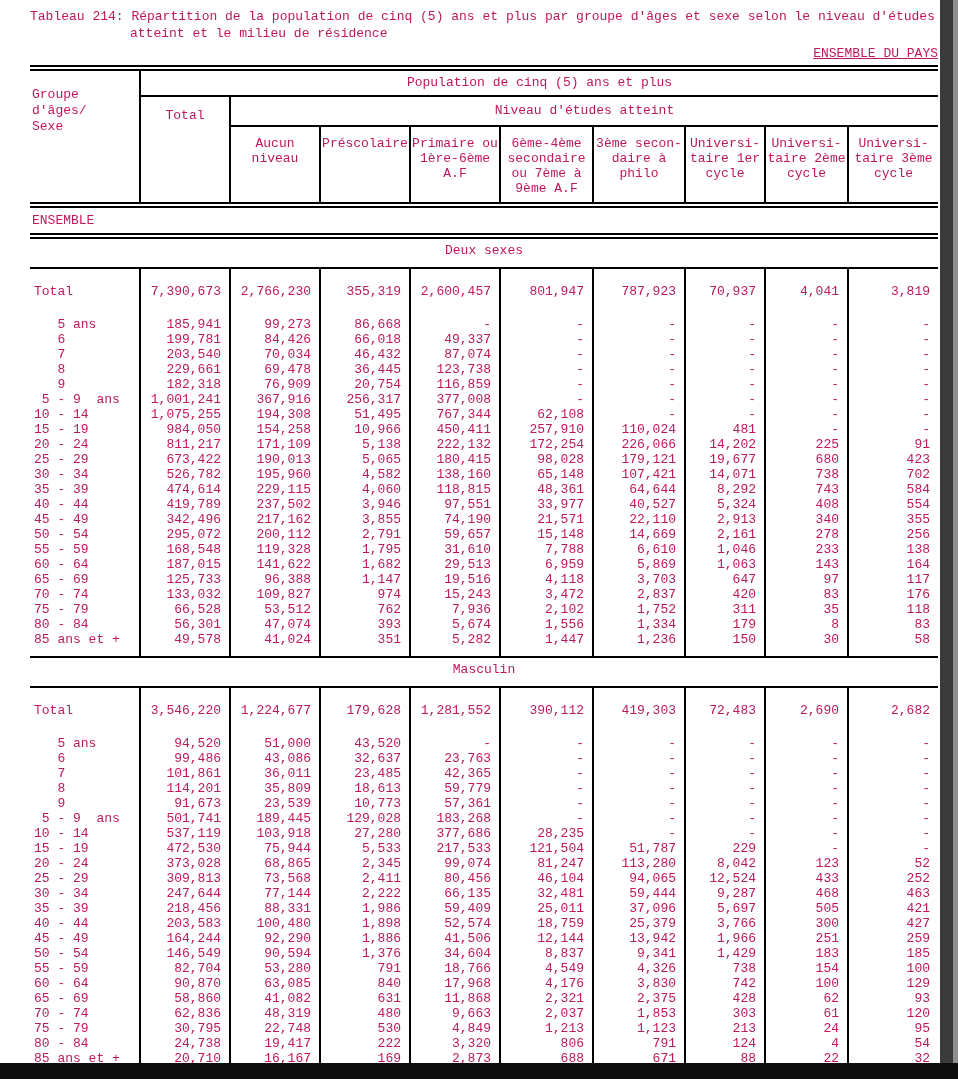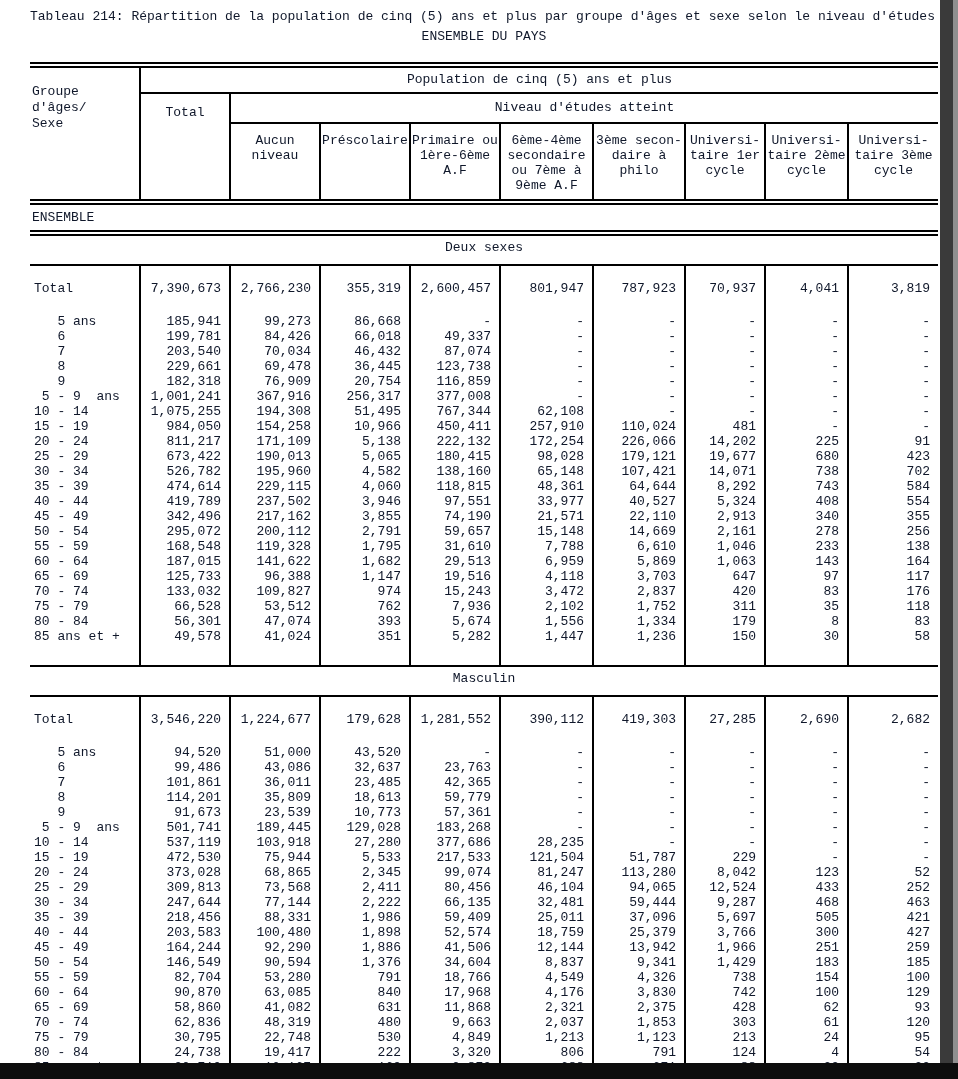--- a/index.html
+++ b/index.html
@@ -1,26 +1,26 @@
 <!DOCTYPE html>
 <html><head>
 <meta charset="utf-8">
 <style>
   * { margin:0; padding:0; box-sizing:border-box; }
   html,body { background:#ffffff; }
   .page {
     position:relative; width:958px; height:1079px; background:#ffffff;
     font-family:"Liberation Mono","DejaVu Sans Mono",monospace;
-    font-size:13px; color:#0f172a; overflow:hidden;
+    font-size:13px; color:#be185d; overflow:hidden;
   }
   .content { position:absolute; left:30px; top:8px; width:908px; }
 
   .title-line { line-height:17px; white-space:pre; }
   .title-line.l2 { padding-left:100px; }
-  .region-header { text-align:center; line-height:17px; margin-top:3px; margin-bottom:17px; }
+  .region-header { text-align:right; line-height:17px; margin-top:3px; margin-bottom:3px;text-decoration:underline; }
 
   .dblrule { border-top:2px solid #000; border-bottom:2px solid #000; height:6px; }
 
   table { border-collapse:collapse; width:908px; table-layout:fixed;font-family:Liberation Mono, monospace; }
   td { font-size:13px; vertical-align:top; overflow:hidden; }
 
   
   .grid td { border-right:2px solid #000; }
   .grid td:last-child { border-right:none; }
 
@@ -33,36 +33,37 @@
 
   .group-label { padding:5px 0 5px 2px; line-height:15px; }
   .band-label { text-align:center; height:28px; line-height:24px; }
 
   .band-grid { border-top:2px solid #000; border-bottom:2px solid #000; }
   .band-grid td { line-height:15px; }
   .band-grid .lab { white-space:pre; padding-left:4px; }
   .band-grid .num { text-align:right; padding-right:8px; }
   .band-grid tr.total-row td { padding-top:15px; padding-bottom:4px; }
   .band-grid tr.spacer td { height:14px; }
-  .band-grid tr:last-child td { padding-bottom:21px; }
+  .band-grid tr:last-child td { padding-bottom:9px; }
 
   
   .right-strip {
     position:absolute; top:0; right:0; width:20px; height:1079px;
     background:linear-gradient(to right,#ffffff 0,#ffffff 2px,#3a3a3a 2px,#3a3a3a 15px,#8f8f8f 15px);
   }
   .bottom-strip { position:absolute; left:0; bottom:0; width:958px; height:16px; background:#0d0d0d; }
 </style>
 </head>
 <body>
 
 <div class="page">
   <div class="content">
 
     <div class="title-line">Tableau 214: Répartition de la population de cinq (5) ans et plus par groupe d'âges et sexe selon le niveau d'études</div>
+    <div class="title-line l2">atteint et le milieu de résidence</div>
     <div class="region-header">ENSEMBLE DU PAYS</div>
 
     <div class="dblrule"></div>
 
     <table class="grid hdr">
       <colgroup>
         <col style="width:110px">
           <col style="width:90px">
           <col style="width:90px">
           <col style="width:90px">
@@ -438,21 +439,21 @@
       </colgroup>
       <tbody>
           <tr class="total-row">
             <td class="lab">Total</td>
             <td class="num">3,546,220</td>
             <td class="num">1,224,677</td>
             <td class="num">179,628</td>
             <td class="num">1,281,552</td>
             <td class="num">390,112</td>
             <td class="num">419,303</td>
-            <td class="num">27,285</td>
+            <td class="num">72,483</td>
             <td class="num">2,690</td>
             <td class="num">2,682</td>
           </tr>
           <tr class="spacer">
             <td class="lab"></td>
             <td class="num"></td>
             <td class="num"></td>
             <td class="num"></td>
             <td class="num"></td>
             <td class="num"></td>

